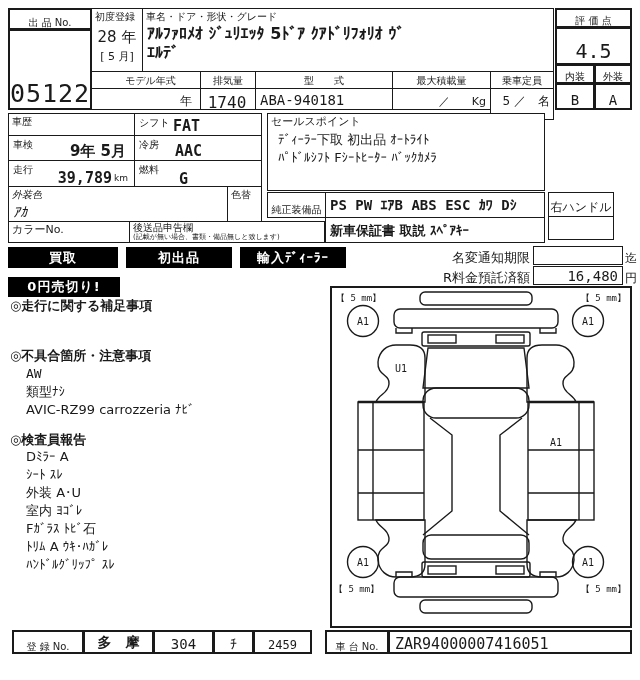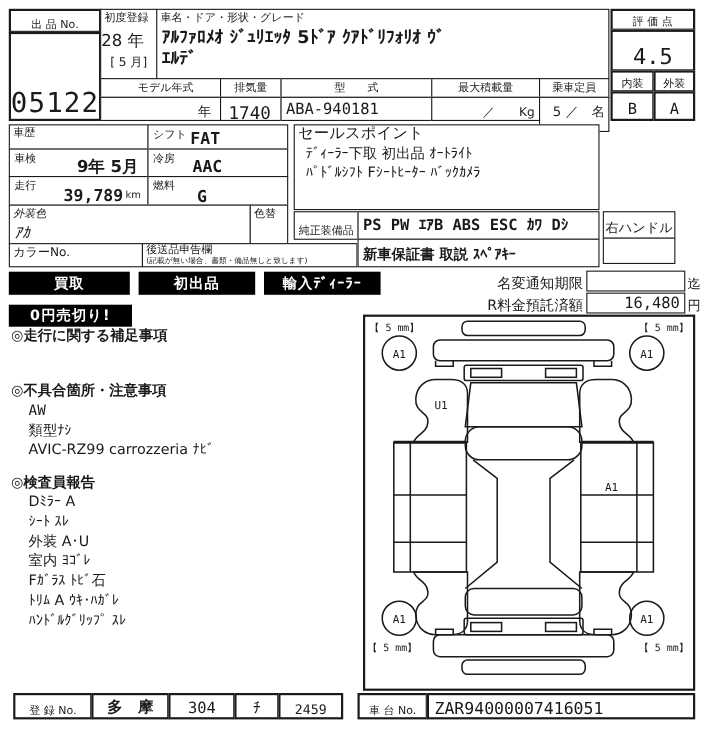--- a/index.html
+++ b/index.html
@@ -25,21 +25,21 @@
 
   <div class="cell b2 ctr" style="left:8px;top:8px;width:84px;height:22px;">
     <span class="lbl">出 品 No.</span>
   </div>
   <div class="cell b2 ctr" style="left:8px;top:29px;width:84px;height:81px;">
     <span class="mono" style="font-size:25px;letter-spacing:1px;">05122</span>
   </div>
 
   <div class="cell" style="left:91px;top:8px;width:52px;height:64px;">
     <div class="lbl pad">初度登録</div>
-    <div style="font-size:15px;margin-top:4px;">28 年</div>
+    <div style="font-size:15px;text-align:center;margin-top:4px;">28 年</div>
     <div style="font-size:11px;text-align:center;margin-top:2px;">[ 5 月]</div>
   </div>
 
   <div class="cell" style="left:142px;top:8px;width:412px;height:64px;">
     <div class="lbl pad">車名・ドア・形状・グレード</div>
     <div style="font-size:16px;font-weight:bold;padding:0 4px;white-space:nowrap;">ｱﾙﾌｧﾛﾒｵ ｼﾞｭﾘｴｯﾀ 5ﾄﾞｱ ｸｱﾄﾞﾘﾌｫﾘｵ ｳﾞ</div>
     <div style="font-size:16px;font-weight:bold;padding:0 4px;">ｴﾙﾃﾞ</div>
   </div>
 
   <div class="cell" style="left:91px;top:71px;width:119px;height:18px;">
@@ -133,21 +133,21 @@
 
   <div class="cell" style="left:8px;top:221px;width:122px;height:22px;">
     <div class="lbl pad" style="font-size:11px;">カラーNo.</div>
   </div>
   <div class="cell" style="left:129px;top:221px;width:196px;height:22px;">
     <div style="font-size:10px;line-height:10px;padding:1px 0 0 3px;">後送品申告欄</div>
     <div style="font-size:7px;line-height:8px;padding-left:3px;white-space:nowrap;">(記載が無い場合、書類・備品無しと致します)</div>
   </div>
 
   <div class="cell" style="left:267px;top:113px;width:278px;height:78px;">
-    <div class="lbl pad" style="font-size:14px;">セールスポイント</div>
+    <div class="lbl pad" style="font-size:11px;">セールスポイント</div>
     <div style="font-size:13px;padding:2px 0 0 10px;white-space:nowrap;">ﾃﾞｨｰﾗｰ下取 初出品 ｵｰﾄﾗｲﾄ</div>
     <div style="font-size:13px;padding:1px 0 0 10px;white-space:nowrap;">ﾊﾟﾄﾞﾙｼﾌﾄ Fｼｰﾄﾋｰﾀｰ ﾊﾞｯｸｶﾒﾗ</div>
   </div>
 
   <div class="cell ctr" style="left:267px;top:192px;width:59px;height:26px;">
     <span style="font-size:10px;">純正装備品</span>
   </div>
   <div class="cell" style="left:325px;top:192px;width:220px;height:26px;">
     <div class="mono" style="font-size:14px;font-weight:bold;padding:4px 0 0 4px;white-space:nowrap;">PS PW ｴｱB ABS ESC ｶﾜ Dｼ</div>
   </div>

